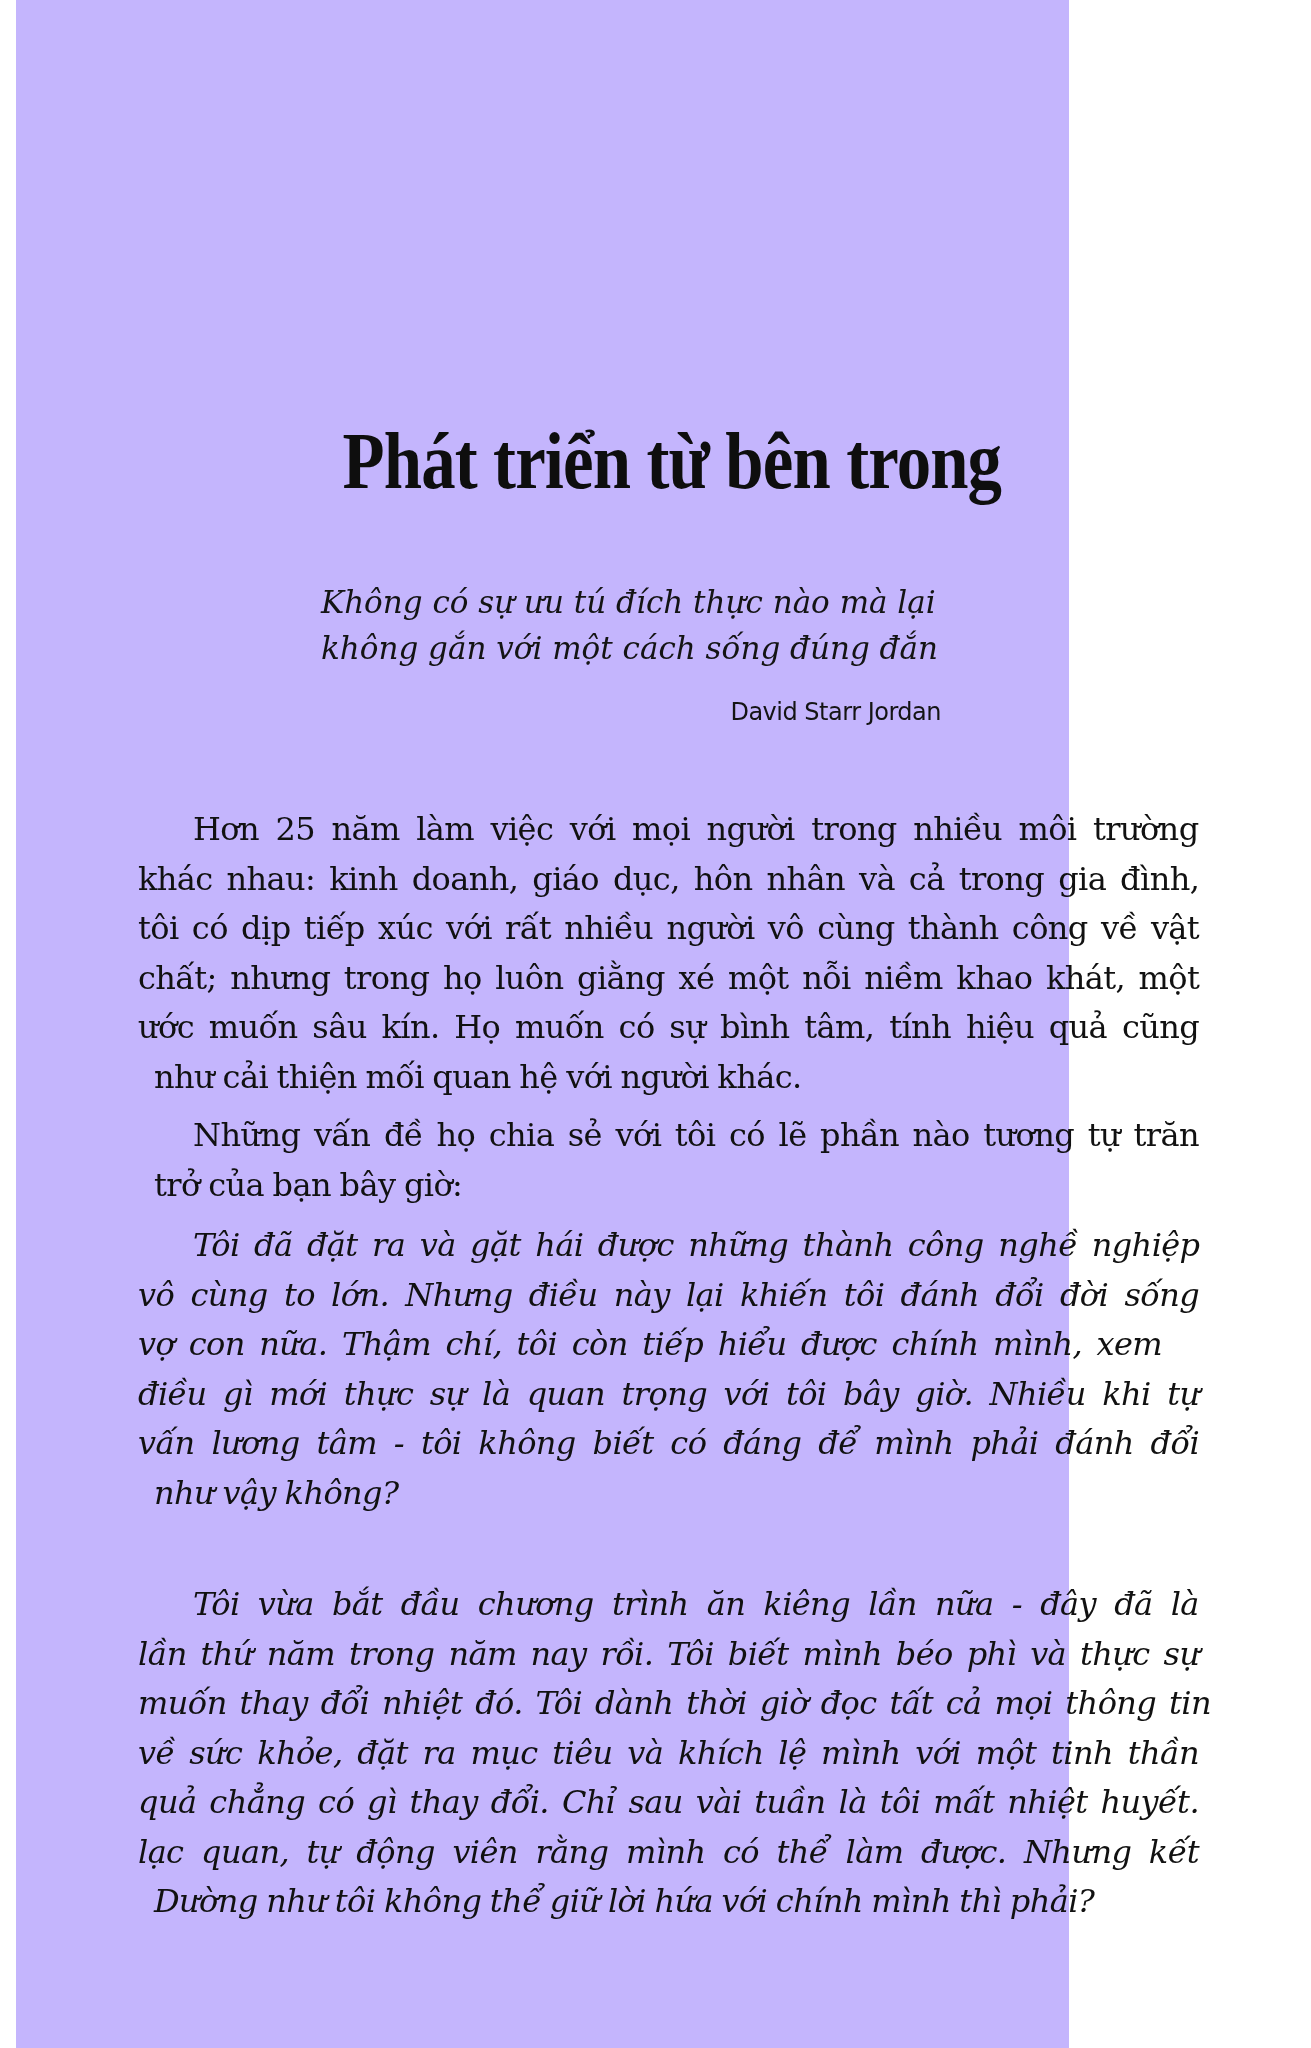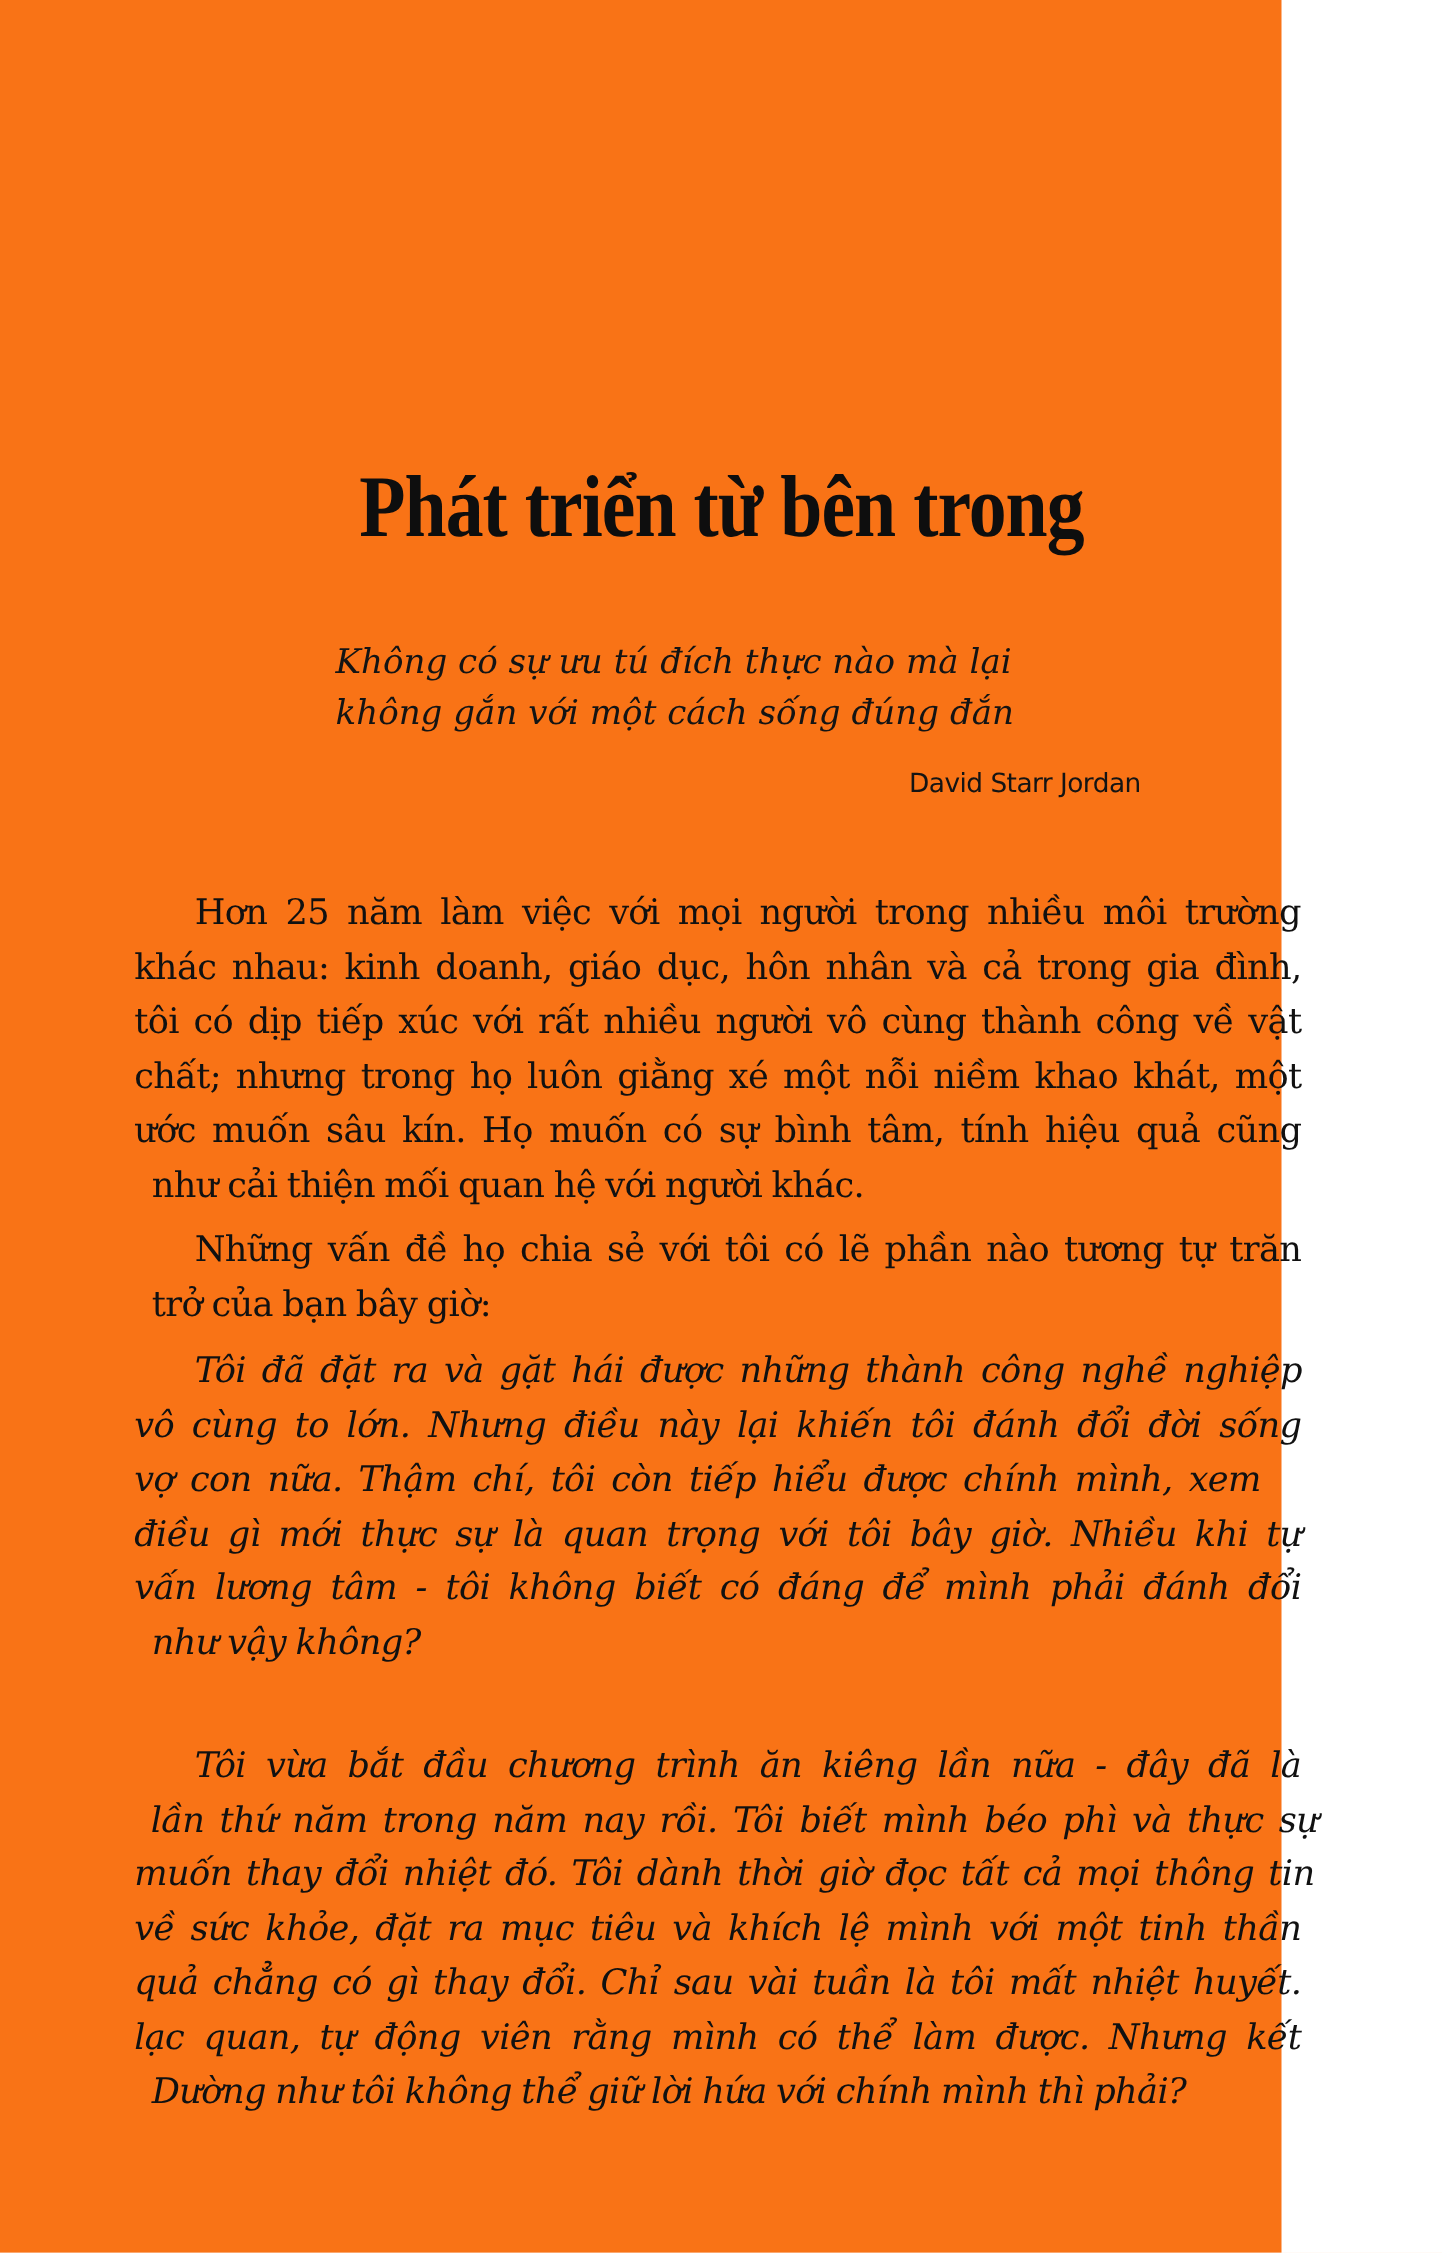--- a/index.html
+++ b/index.html
@@ -9,24 +9,24 @@
   }
   body {
     width: 1311px;
     height: 2048px;
     position: relative;
     overflow: hidden;
     color: #111111;
   }
   .page {
     position: absolute;
-    left: 0; top: 0;
-    width: 1165px;
+    left: 16px; top: 0;
+    width: 1053px;
     height: 2048px;
-    background: #f97316;
+    background: #c4b5fd;
   }
   .chapter-title {
     position: absolute;
     left: 0;
     width: 1311px;
     top: 357px;
     height: 100px;
     text-align: center;
     font-family: "Liberation Serif", serif;
     font-weight: bold;
@@ -132,21 +132,21 @@
     <span class="line first"><span class="line-text" style="white-space: nowrap; display: inline-block; word-spacing: 4.91667px;">Tôi đã đặt ra và gặt hái được những thành công nghề nghiệp</span></span>
     <span class="line"><span class="line-text" style="white-space: nowrap; display: inline-block; word-spacing: 6.69231px;">vô cùng to lớn. Nhưng điều này lại khiến tôi đánh đổi đời sống</span></span>
     <span class="line"><span class="line-text" style="white-space: nowrap; display: inline-block; word-spacing: 5px;">vợ con nữa. Thậm chí, tôi còn tiếp hiểu được chính mình, xem</span></span>
     <span class="line"><span class="line-text" style="white-space: nowrap; display: inline-block; word-spacing: 6.92857px;">điều gì mới thực sự là quan trọng với tôi bây giờ. Nhiều khi tự</span></span>
     <span class="line"><span class="line-text" style="white-space: nowrap; display: inline-block; word-spacing: 7.30769px;">vấn lương tâm - tôi không biết có đáng để mình phải đánh đổi</span></span>
     <span class="line last"><span class="line-text" style="white-space: nowrap; display: inline-block;">như vậy không?</span></span>
   </div>
 
   <div class="para italic" style="top:1580px;">
     <span class="line first"><span class="line-text" style="white-space: nowrap; display: inline-block; word-spacing: 8.61538px;">Tôi vừa bắt đầu chương trình ăn kiêng lần nữa - đây đã là</span></span>
-    <span class="line"><span class="line-text" style="white-space: nowrap; display: inline-block; word-spacing: 4.35714px; margin-left: 15px;">lần thứ năm trong năm nay rồi. Tôi biết mình béo phì và thực sự</span></span>
+    <span class="line"><span class="line-text" style="white-space: nowrap; display: inline-block; word-spacing: 4.35714px;">lần thứ năm trong năm nay rồi. Tôi biết mình béo phì và thực sự</span></span>
     <span class="line"><span class="line-text" style="white-space: nowrap; display: inline-block; word-spacing: 3.28571px;">muốn thay đổi nhiệt đó. Tôi dành thời giờ đọc tất cả mọi thông tin</span></span>
     <span class="line"><span class="line-text" style="white-space: nowrap; display: inline-block; word-spacing: 5.14286px;">về sức khỏe, đặt ra mục tiêu và khích lệ mình với một tinh thần</span></span>
     <span class="line"><span class="line-text" style="white-space: nowrap; display: inline-block; word-spacing: 3.42857px;">quả chẳng có gì thay đổi. Chỉ sau vài tuần là tôi mất nhiệt huyết.</span></span>
     <span class="line"><span class="line-text" style="white-space: nowrap; display: inline-block; word-spacing: 8px;">lạc quan, tự động viên rằng mình có thể làm được. Nhưng kết</span></span>
     <span class="line last"><span class="line-text" style="white-space: nowrap; display: inline-block;">Dường như tôi không thể giữ lời hứa với chính mình thì phải?</span></span>
   </div>
 
 </div>
 
 </body></html>

